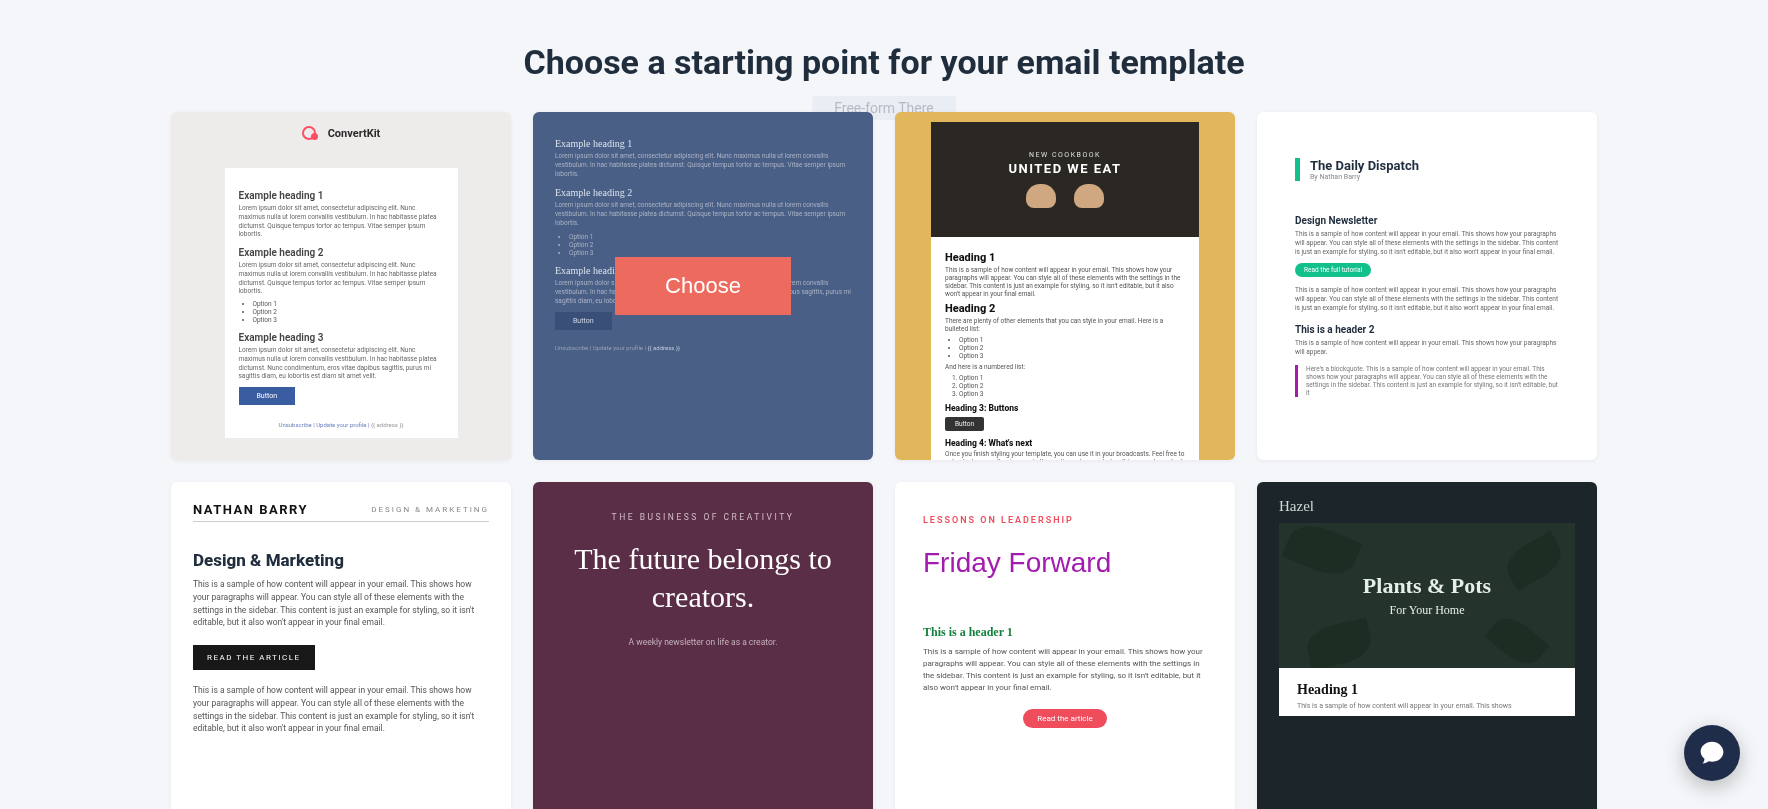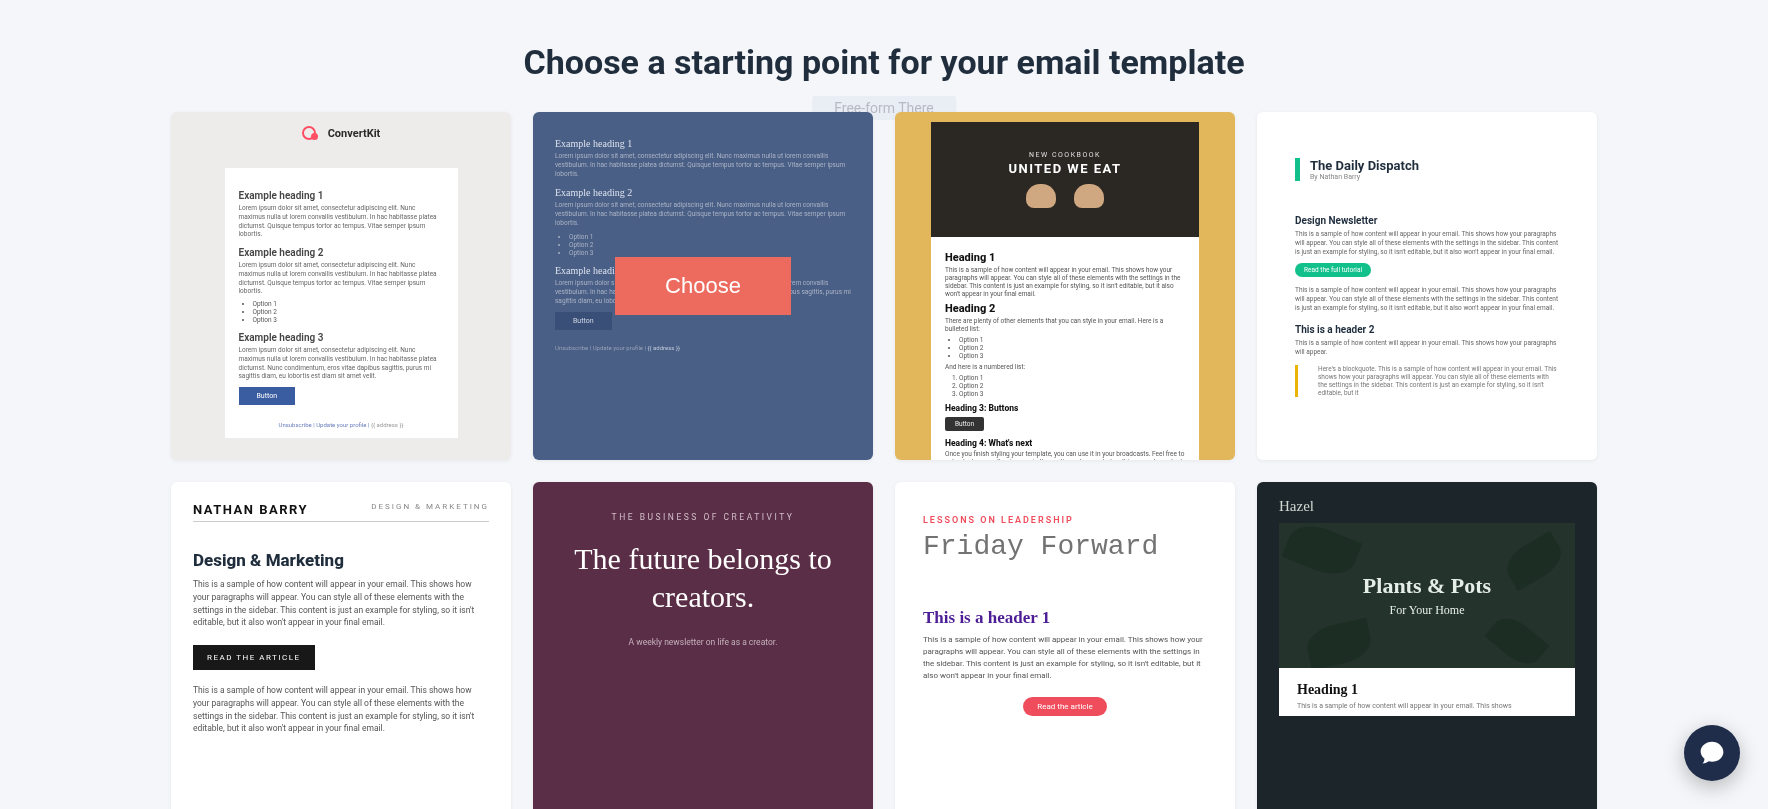--- a/index.html
+++ b/index.html
@@ -107,42 +107,42 @@
   .cook-body .btn{display:inline-block;background:#333;color:#eee;font-size:6.5px;padding:3px 10px;border-radius:2px;margin:2px 0;}
 
   
   .dispatch { background:#fff; padding:46px 38px 12px 38px; font-size:7px; color:#666;}
   .dispatch .accent { border-left:5px solid #11c08b; padding-left:10px; margin-bottom:34px;}
   .dispatch .accent h4 { font-size:13px; font-weight:700; color:#1f2d3d;}
   .dispatch .accent small{color:#888;font-size:7px;}
   .dispatch h5{font-size:10px;font-weight:700;color:#1f2d3d;margin:10px 0 4px 0;}
   .dispatch p{font-size:6.5px;line-height:1.4;}
   .dispatch .pill{display:inline-block;background:#11c08b;color:#fff;font-size:6.5px;padding:3px 9px;border-radius:10px;margin:6px 0 9px 0;}
-  .dispatch .bq{border-left:3px solid #eab308;padding-left:20px;margin-top:8px;font-size:6.5px;color:#777;}
+  .dispatch .bq{border-left:3px solid #a21caf;padding-left:8px;margin-top:8px;font-size:6.5px;color:#777;}
 
   
   .nb { background:#fff; padding:20px 22px;}
-  .nb-top{display:flex;justify-content:space-between;border-bottom:1px solid #ccc;padding-bottom:4px;margin-bottom:28px;}
+  .nb-top{display:flex;justify-content:space-between;align-items:center;border-bottom:1px solid #ccc;padding-bottom:4px;margin-bottom:28px;}
   .nb-top b{font-size:13px;letter-spacing:1.5px;color:#111;}
   .nb-top small{font-size:8px;letter-spacing:2px;color:#888;}
   .nb h4{font-size:17px;font-weight:800;margin-bottom:8px;}
   .nb p{font-size:8.5px;line-height:1.5;color:#555;margin-bottom:10px;}
   .nb .btn{display:inline-block;background:#181818;color:#fff;font-size:8px;letter-spacing:1.5px;padding:8px 14px;margin:6px 0 14px 0;}
 
   
   .plum { background:#5a2e46; color:#fff; padding:30px 40px; text-align:center;}
   .plum small{font-size:8.5px;letter-spacing:2.5px;color:#d2bec9;display:block;margin-bottom:18px;}
   .plum h4{font-family:Georgia,serif;font-weight:400;font-size:30px;line-height:1.25;margin-bottom:22px;}
   .plum p{font-size:8.5px;color:#c5b1bc;}
 
   
   .ff { background:#fff; padding:26px 28px;}
   .ff small{font-size:9px;letter-spacing:2px;color:#ef4c5c;font-weight:600;}
-  .ff h3{font-family:Liberation Mono, monospace;font-weight:400;font-size:28px;margin-top:4px;margin-bottom:46px;color:#737373;}
-  .ff h4{font-family:Georgia,serif;font-weight:700;font-size:17px;margin-bottom:6px;color:#4c1d95;margin-top:28px;}
+  .ff h3{font-family:Liberation Sans, sans-serif;font-weight:400;font-size:28px;margin-top:20px;margin-bottom:46px;color:#a21caf;}
+  .ff h4{font-family:Georgia,serif;font-weight:700;font-size:12px;margin-bottom:6px;color:#15803d;margin-top:28px;}
   .ff p{font-size:8px;line-height:1.5;color:#555;margin-bottom:12px;}
   .ff .pill{display:inline-block;background:#ef4c5c;color:#fff;font-size:8px;padding:5px 14px;border-radius:14px;}
 
   
   .hazel { background:#1c2529; color:#e6eee8; padding:16px 22px 0 22px;}
   .hazel-name{font-family:Georgia,serif;font-size:15px;color:#cfd9d1;margin-bottom:8px;}
   .hazel-hero{background:#24332b;height:145px;display:flex;flex-direction:column;align-items:center;justify-content:center;position:relative;overflow:hidden;}
   .leaf{position:absolute;background:#1c2e24;border-radius:50% 0 50% 0;}
   .hazel-hero h4{font-family:Georgia,serif;font-size:22px;z-index:2;}
   .hazel-hero p{font-family:Georgia,serif;font-size:12px;z-index:2;margin-top:4px;}

